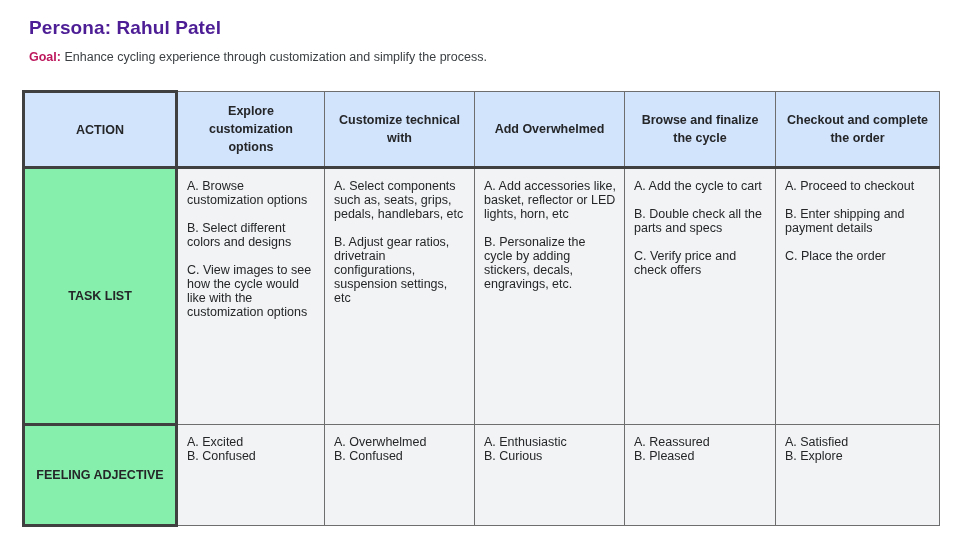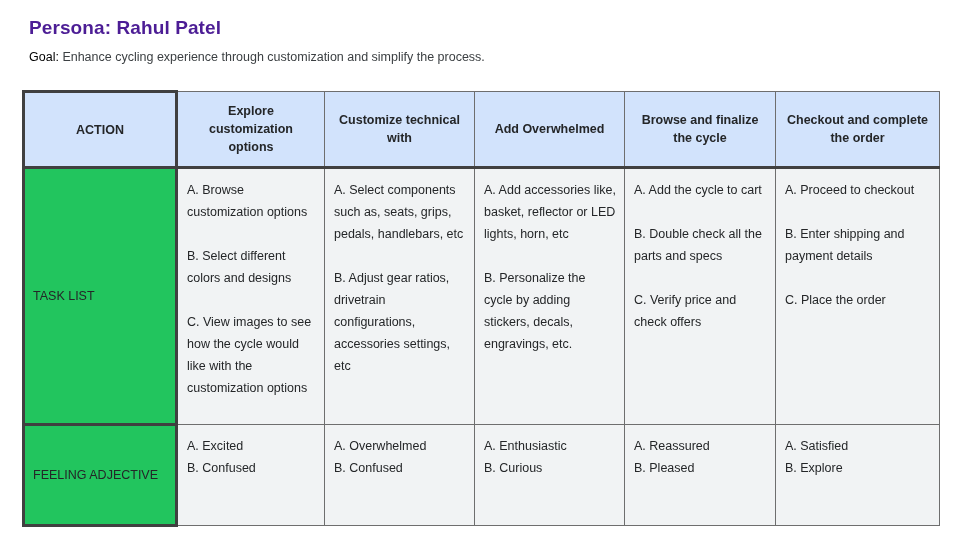--- a/index.html
+++ b/index.html
@@ -14,21 +14,21 @@
 
   .title {
     position: absolute; left: 29px; top: 17px;
     font-size: 19px; font-weight: bold; color: #4c1d95;
     letter-spacing: 0.1px;
   }
   .goal {
     position: absolute; left: 29px; top: 50px;
     font-size: 12.5px; color: #3c4043;
   }
-  .goal .goal-label { color: #000000; }
+  .goal .goal-label { color: #be185d; font-weight: bold; }
 
   table.journey {
     position: absolute; left: 22px; top: 90px;
     width: 916px; height: 434px;
     border-collapse: collapse;
     table-layout: fixed;
   }
   td, th {
     border: 1px solid #6e6e6e;
     font-size: 12.5px;
@@ -42,32 +42,33 @@
     background: #d2e3fc;
     font-weight: bold;
     text-align: center;
     vertical-align: middle;
     line-height: 18px;
     padding: 6px 8px;
     border-bottom: 3px solid #404040;
   }
   
   th.label-cell {
-    background: #22c55e;
-    font-weight: normal;
+    background: #86efac;
+    font-weight: bold;
+    text-align: center;
     vertical-align: middle;
     line-height: 18px;
     border: 3px solid #404040;
     padding: 6px 8px;
   }
   
   td.body-cell {
     background: #f1f3f4;
     padding: 10px 8px 8px 9px;
-    line-height: 22px;
+    line-height: 14px;
     white-space: pre-line;
   }
   tr.task-row { height: 257px; }
   tr.feeling-row { height: 101px; }
   tr.header-row { height: 76px; }
 </style>
 </head>
 <body>
 
 <div class="page">
@@ -99,21 +100,21 @@
     </tr>
     <tr class="task-row">
       <th class="label-cell">TASK LIST</th>
       <td class="body-cell">A. Browse customization options
 
 B. Select different colors and designs
 
 C. View images to see how the cycle would like with the customization options</td>
       <td class="body-cell">A. Select components such as, seats, grips, pedals, handlebars, etc
 
-B. Adjust gear ratios, drivetrain configurations, accessories settings, etc</td>
+B. Adjust gear ratios, drivetrain configurations, suspension settings, etc</td>
       <td class="body-cell">A. Add accessories like, basket, reflector or LED lights, horn, etc
 
 B. Personalize the cycle by adding stickers, decals, engravings, etc.</td>
       <td class="body-cell">A. Add the cycle to cart
 
 B. Double check all the parts and specs
 
 C. Verify price and check offers</td>
       <td class="body-cell">A. Proceed to checkout
 

